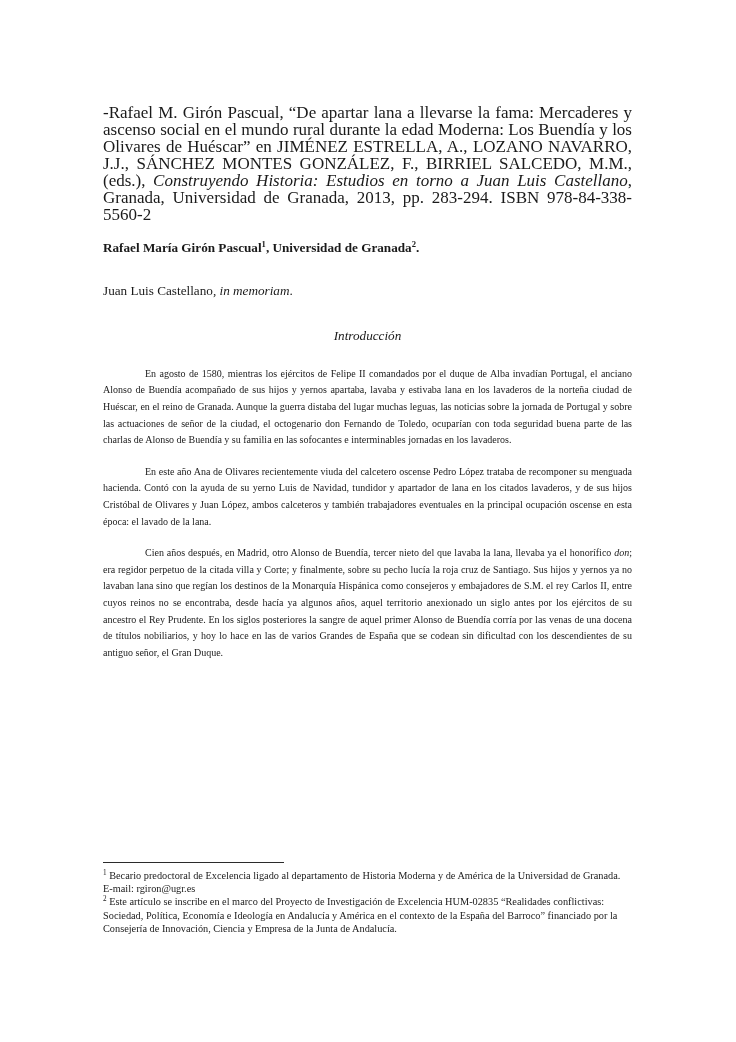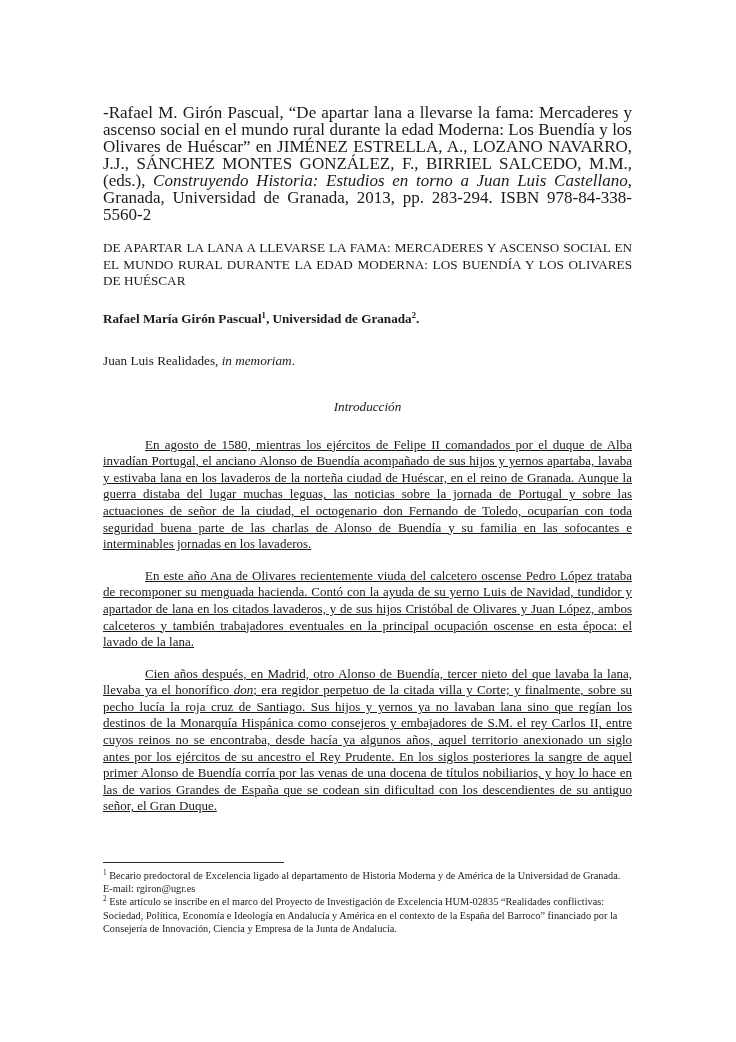--- a/index.html
+++ b/index.html
@@ -49,26 +49,25 @@
   }
 
   #content {
     position: absolute;
     left: 103px;
     top: 88px;
     width: 529px;
   }
 
   .para {
-    font-size: 13px;
+    font-size: 10px;
     line-height: 16.6px;
     text-align: justify;
     margin: 0;
     hyphens: none;
-    text-decoration: underline;
   }
 
   .citation {
     font-size: 17px;
     line-height: 17px;
     text-align: justify;
     margin: 16px 0 17px 0;
   }
 
   .doc-title {
@@ -143,25 +142,24 @@
   <div class="track"></div>
   <div class="thumb"></div>
 </div>
 
 <div id="page">
 
   <div id="content">
 
     <p class="citation"><span>-Rafael M. Girón Pascual, “De apartar lana a llevarse la fama: Mercaderes y ascenso social en el mundo rural durante la edad Moderna: Los Buendía y los Olivares de Huéscar” en JIMÉNEZ ESTRELLA, A., LOZANO NAVARRO, J.J., SÁNCHEZ MONTES GONZÁLEZ, F., BIRRIEL SALCEDO, M.M., (eds.), </span><span class="ital">Construyendo Historia: Estudios en torno a Juan Luis Castellano</span><span>, Granada, Universidad de Granada, 2013, pp. 283-294. ISBN 978-84-338-5560-2</span></p>
 
-    <p class="doc-title">DE APARTAR LA LANA A LLEVARSE LA FAMA: MERCADERES Y ASCENSO SOCIAL EN EL MUNDO RURAL DURANTE LA EDAD MODERNA: LOS BUENDÍA Y LOS OLIVARES DE HUÉSCAR</p>
 
     <p class="author-line"><span>Rafael María Girón Pascual</span><sup>1</sup><span>, </span><span>Universidad de Granada</span><sup>2</sup><span>.</span></p>
 
-    <p class="dedication"><span>Juan Luis Realidades</span><span>, </span><span class="ital">in memoriam</span><span>.</span></p>
+    <p class="dedication"><span>Juan Luis Castellano</span><span>, </span><span class="ital">in memoriam</span><span>.</span></p>
 
     <p class="section-heading">Introducción</p>
 
     <p class="para body-para">En agosto de 1580, mientras los ejércitos de Felipe II comandados por el duque de Alba invadían Portugal, el anciano Alonso de Buendía acompañado de sus hijos y yernos apartaba, lavaba y estivaba lana en los lavaderos de la norteña ciudad de Huéscar, en el reino de Granada. Aunque la guerra distaba del lugar muchas leguas, las noticias sobre la jornada de Portugal y sobre las actuaciones de señor de la ciudad, el octogenario don Fernando de Toledo, ocuparían con toda seguridad buena parte de las charlas de Alonso de Buendía y su familia en las sofocantes e interminables jornadas en los lavaderos.</p>
 
     <p class="para body-para">En este año Ana de Olivares recientemente viuda del calcetero oscense Pedro López trataba de recomponer su menguada hacienda. Contó con la ayuda de su yerno Luis de Navidad, tundidor y apartador de lana en los citados lavaderos, y de sus hijos Cristóbal de Olivares y Juan López, ambos calceteros y también trabajadores eventuales en la principal ocupación oscense en esta época: el lavado de la lana.</p>
 
     <p class="para body-para"><span>Cien años después, en Madrid, otro Alonso de Buendía, tercer nieto del que lavaba la lana, llevaba ya el honorífico </span><span class="ital">don</span><span>; era regidor perpetuo de la citada villa y Corte; y finalmente, sobre su pecho lucía la roja cruz de Santiago. Sus hijos y yernos ya no lavaban lana sino que regían los destinos de la Monarquía Hispánica como consejeros y embajadores de S.M. el rey Carlos II, entre cuyos reinos no se encontraba, desde hacía ya algunos años, aquel territorio anexionado un siglo antes por los ejércitos de su ancestro el Rey Prudente. En los siglos posteriores la sangre de aquel primer Alonso de Buendía corría por las venas de una docena de títulos nobiliarios, y hoy lo hace en las de varios Grandes de España que se codean sin dificultad con los descendientes de su antiguo señor, el Gran Duque.</span></p>
 
   </div>

